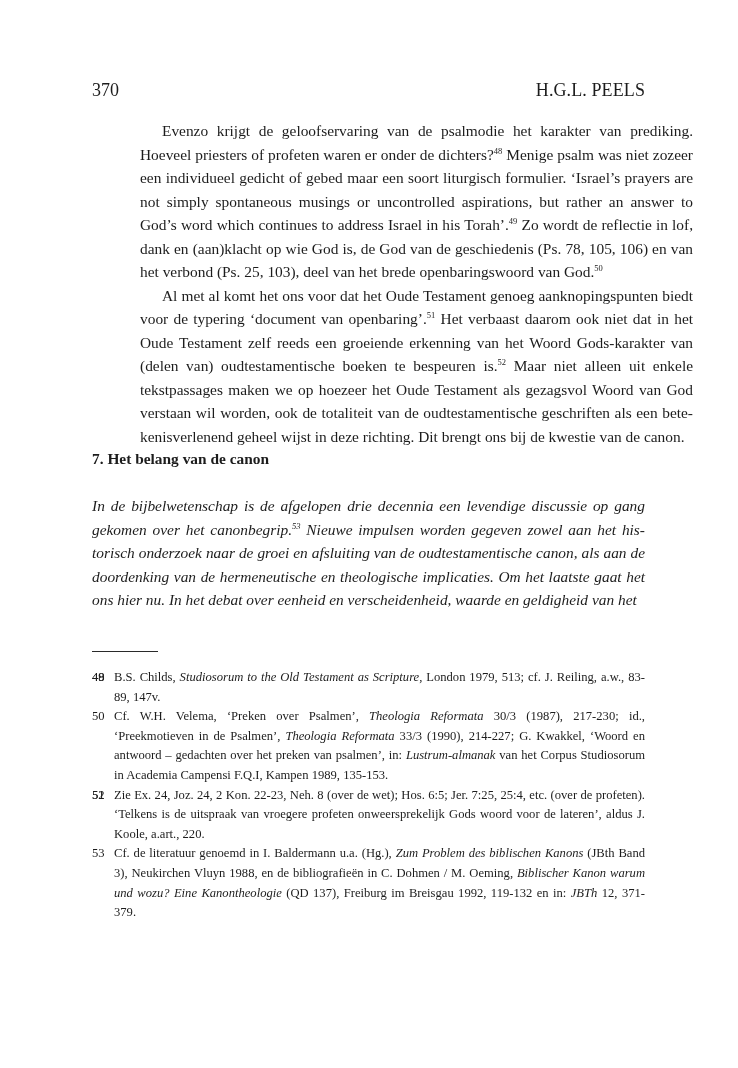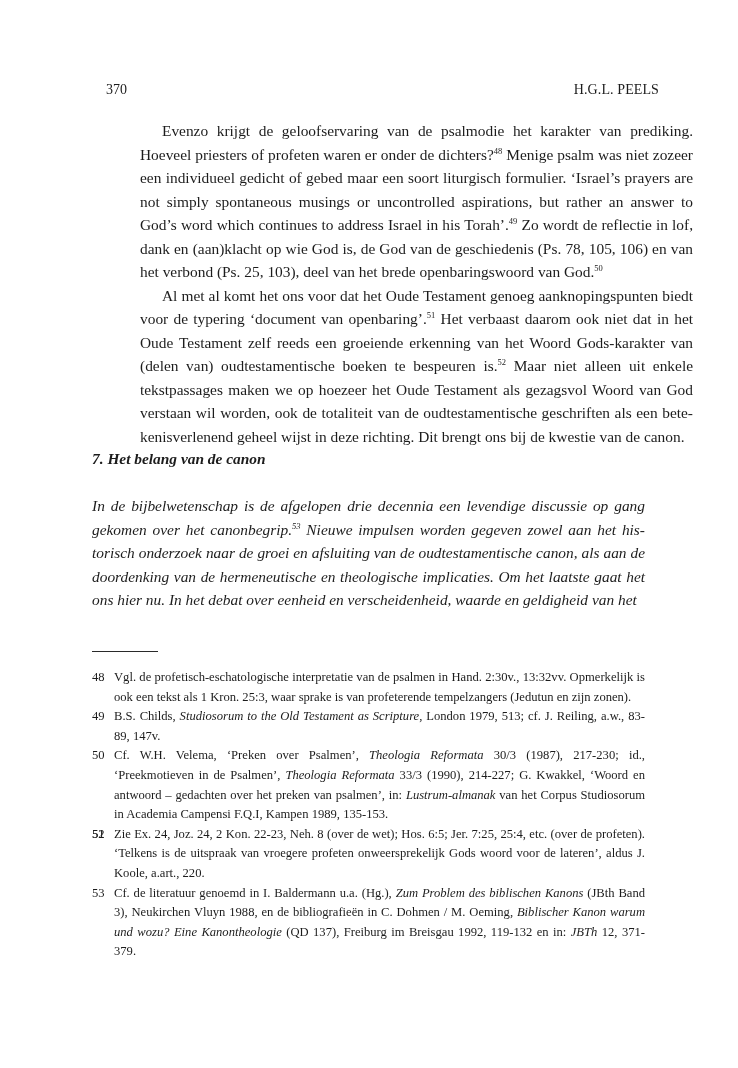--- a/index.html
+++ b/index.html
@@ -17,24 +17,24 @@
     }
     .page {
       position: absolute;
       left: 92px;
       top: 0;
       width: 553px;
     }
     .running-head {
       position: absolute;
       top: 80px;
-      left: 14px;
+      left: 0;
       width: 553px;
       height: 20px;
-      font-size: 14px;
+      font-size: 18px;
       line-height: 20px;
     }
     .running-head .page-number { position: absolute; left: 0; top: 0; }
     .running-head .author { position: absolute; right: 0; top: 0; letter-spacing: 0.1px; }
 
     .body-text {
       position: absolute;
       left: 0;
       width: 553px;
       font-size: 15.4px;
@@ -46,21 +46,20 @@
     .body-text p.indent { text-indent: 22px; }
     .section1 { top: 119px; margin-left: 48px; }
     .section-heading {
       position: absolute;
       left: 0;
       top: 448px;
       font-size: 15.4px;
       font-weight: bold;
       line-height: 22px;
       margin: 0;
-      font-style: italic;
     }
     .section2 { top: 494px; font-style: italic; }
 
     sup {
       font-size: 8.5px;
       line-height: 0;
       vertical-align: 6px;
     }
 
     .footnote-rule {
@@ -109,21 +108,21 @@
 
   <h2 class="section-heading">7. Het belang van de canon</h2>
 
   <div class="body-text section2">
     <p>In de bijbelwetenschap is de afgelopen drie decennia een levendige discussie op gang gekomen over het canonbegrip.<sup>53</sup> Nieuwe impulsen worden gegeven zowel aan het his­torisch onderzoek naar de groei en afsluiting van de oudtestamentische canon, als aan de doordenking van de hermeneutische en theologische implicaties. Om het laatste gaat het ons hier nu. In het debat over eenheid en verscheidenheid, waarde en geldigheid van het</p>
   </div>
 
   <div class="footnote-rule"></div>
 
   <div class="footnotes">
-    <p class="footnote"><span class="fn-num">48</span><span class="fn-text">Vgl. de profetisch-eschatologische interpretatie van de psalmen in Hand. 2:30v., 13:32vv. Opmerkelijk is ook een tekst als 1 Kron. 25:3, waar sprake is van profeterende tempelzangers (Jedutun en zijn zonen).</span></p>
+    <p class="footnote"><span class="fn-num">48</span></p>
     <p class="footnote"><span class="fn-num">49</span><span class="fn-text">B.S. Childs, <em>Studiosorum to the Old Testament as Scripture</em>, London 1979, 513; cf. J. Reiling, a.w., 83-89, 147v.</span></p>
     <p class="footnote"><span class="fn-num">50</span><span class="fn-text">Cf. W.H. Velema, ‘Preken over Psalmen’, <em>Theologia Reformata</em> 30/3 (1987), 217-230; id., ‘Preekmotieven in de Psalmen’, <em>Theologia Reformata</em> 33/3 (1990), 214-227; G. Kwakkel, ‘Woord en antwoord – gedachten over het preken van psalmen’, in: <em>Lustrum-almanak</em> van het Corpus Studiosorum in Academia Campensi F.Q.I, Kampen 1989, 135-153.</span></p>
     <p class="footnote"><span class="fn-num">51</span></p>
     <p class="footnote"><span class="fn-num">52</span><span class="fn-text">Zie Ex. 24, Joz. 24, 2 Kon. 22-23, Neh. 8 (over de wet); Hos. 6:5; Jer. 7:25, 25:4, etc. (over de profeten). ‘Telkens is de uitspraak van vroegere profeten onweersprekelijk Gods woord voor de lateren’, aldus J. Koole, a.art., 220.</span></p>
     <p class="footnote"><span class="fn-num">53</span><span class="fn-text">Cf. de literatuur genoemd in I. Baldermann u.a. (Hg.), <em>Zum Problem des biblischen Kanons</em> (JBth Band 3), Neukirchen Vluyn 1988, en de bibliografieën in C. Dohmen / M. Oeming, <em>Biblischer Kanon warum und wozu? Eine Kanontheologie</em> (QD 137), Freiburg im Breisgau 1992, 119-132 en in: <em>JBTh</em> 12, 371-379.</span></p>
   </div>
 
 </div>
 
 </body></html>

